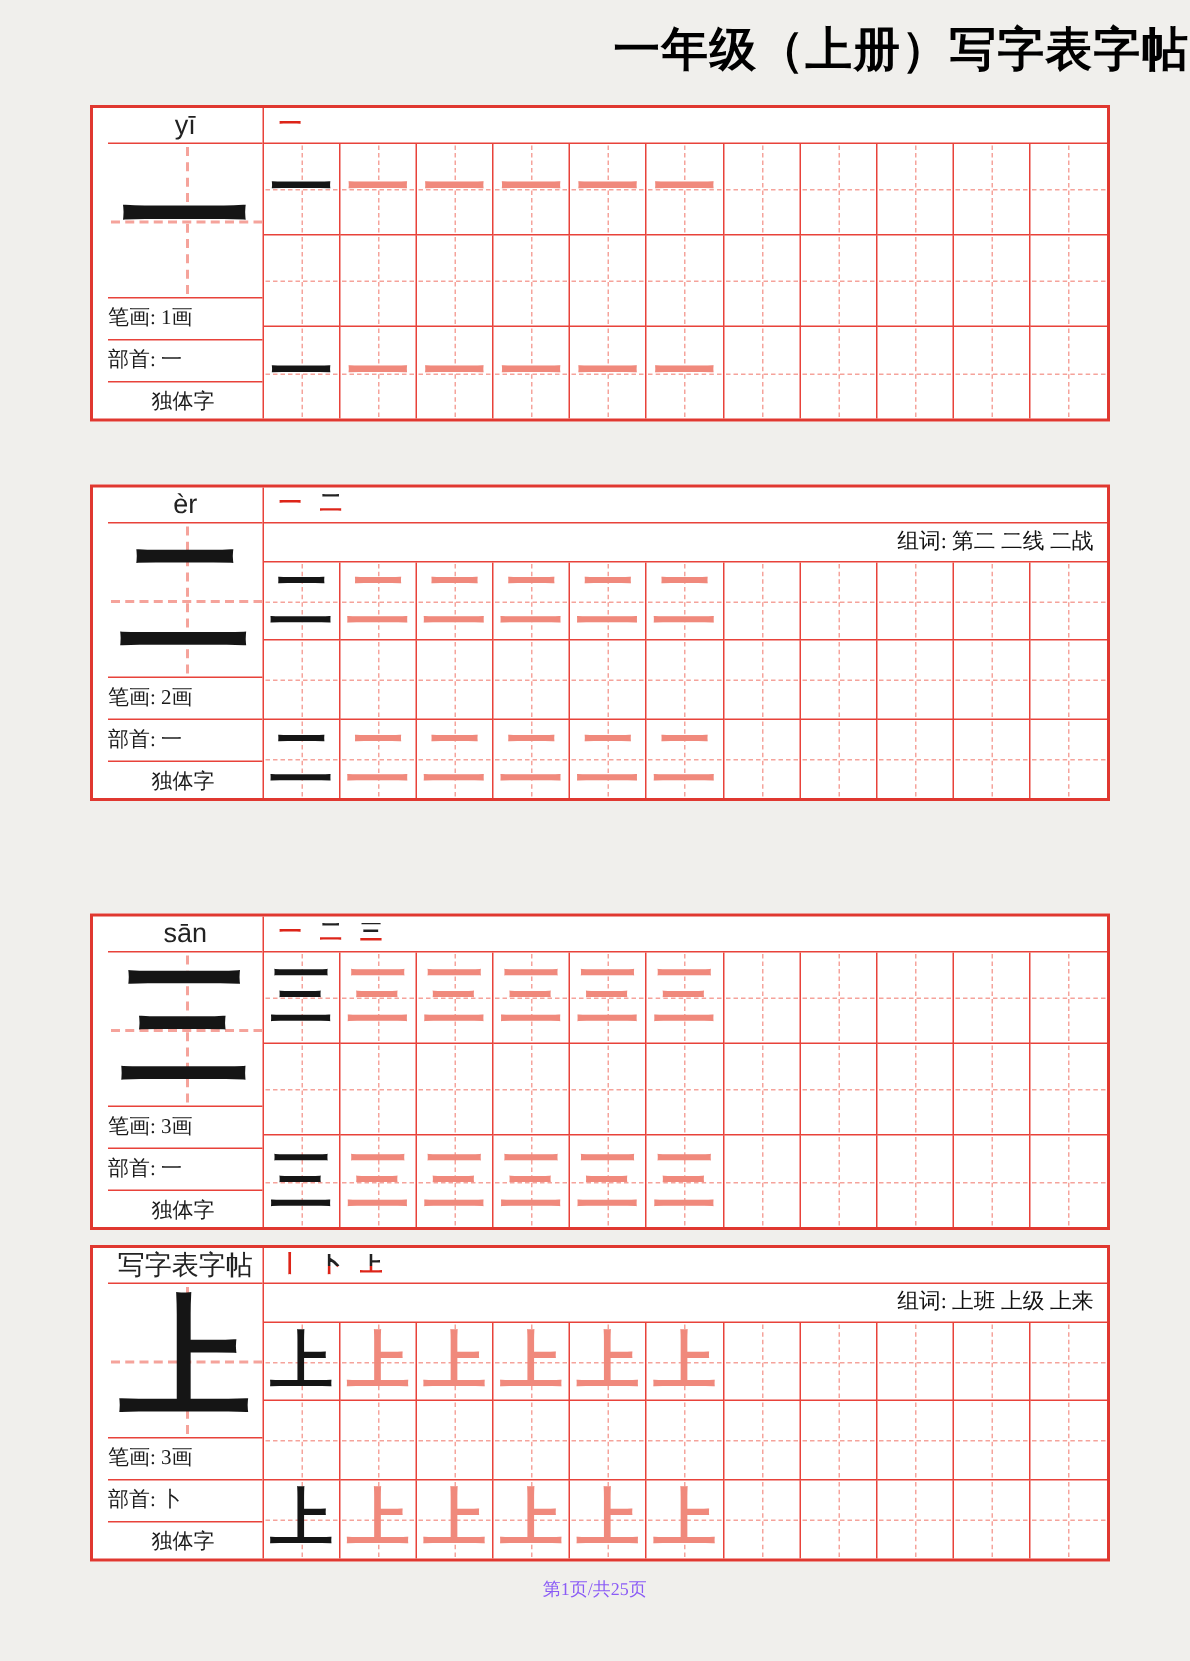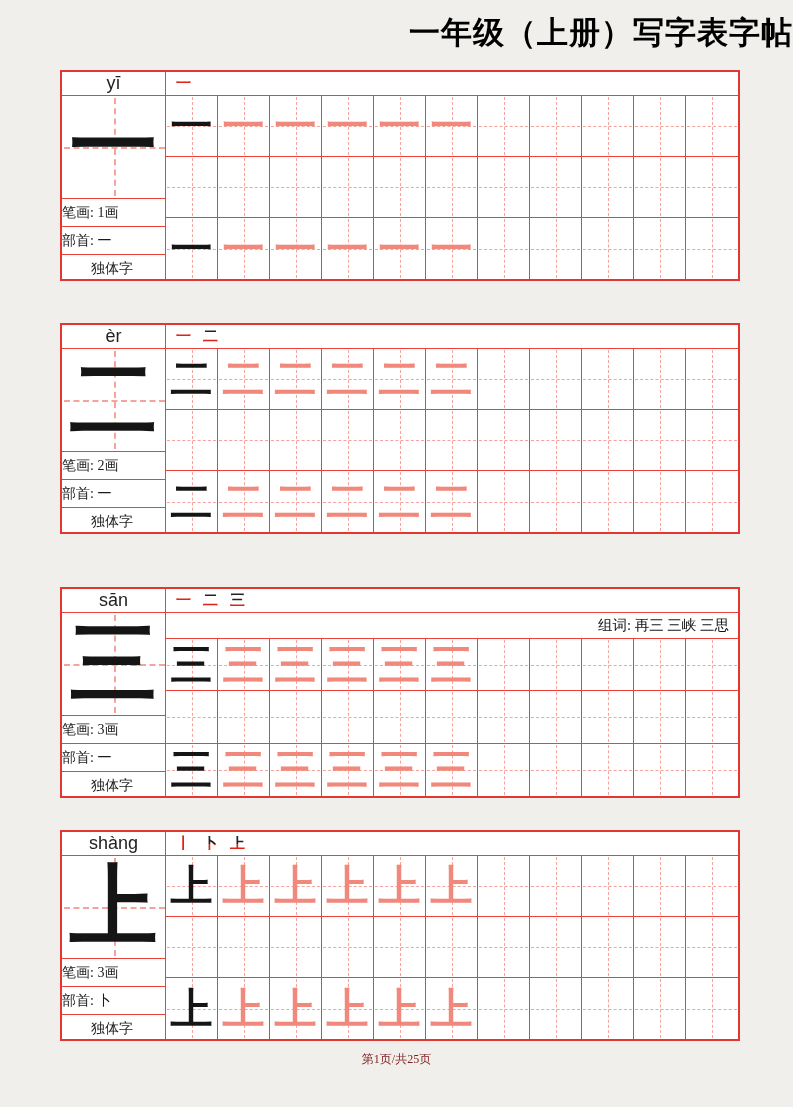--- a/index.html
+++ b/index.html
@@ -26,25 +26,25 @@
     font-weight:bold;font-size:31px;letter-spacing:1px;color:#000;
   }
   .char-block{
     position:absolute;left:60px;width:680px;height:211px;
     background:#fff;
     border:2px solid var(--red-strong);
     display:flex;
   }
   .char-block.b0{top:70px;}
   .char-block.b1{top:323px;}
-  .char-block.b2{top:587px;}
+  .char-block.b2{top:609px;}
   .char-block.b3{top:830px;}
 
   
-  .left-col{width:104px;flex:none;border-right:1.5px solid var(--red);display:flex;flex-direction:column;}
+  .left-col{width:104px;flex:none;border-right:1.5px solid var(--red);display:flex;flex-direction:column;margin-left:10px;}
   .pinyin-cell{
     height:24px;flex:none;border-bottom:1.5px solid var(--red);
     font-family:"Liberation Sans", sans-serif;
     font-size:18px;line-height:23px;text-align:center;color:#222;
   }
   .bigchar-cell{height:103px;flex:none;border-bottom:1.5px solid var(--red);position:relative;}
   .vguide{position:absolute;left:50%;top:2px;bottom:2px;width:0;border-left:2px dashed var(--pink);}
   .hguide{position:absolute;top:50%;left:2px;right:0;height:0;border-top:2px dashed var(--pink);}
   .bigchar{
     position:absolute;inset:0;display:flex;align-items:center;justify-content:center;
@@ -84,21 +84,21 @@
   .pcell::after{content:"";position:absolute;top:50%;left:1px;right:1px;height:0;border-top:1px dashed var(--pink);}
   .pchar{
     position:absolute;inset:0;display:flex;align-items:center;justify-content:center;
     font-size:42px;font-weight:bold;line-height:1;z-index:2;
   }
   .pchar.black{color:var(--ink);}
   .pchar.faded{color:var(--faded);}
 
   .page-footer{
     position:absolute;top:1051px;left:0;width:100%;text-align:center;
-    font-size:12px;color:#7f1d1d;
+    font-size:12px;color:#8b5cf6;
   }
 </style>
 </head>
 <body>
 
 <div class="page-title">一年级（上册）写字表字帖</div>
 
 <div class="char-block b0">
   <div class="left-col">
     <div class="pinyin-cell">yī</div>
@@ -186,20 +186,21 @@
     </div>
     <div class="info-cell">笔画: 2画</div>
     <div class="info-cell">部首: 一</div>
     <div class="info-cell last">独体字</div>
   </div>
   <div class="right-col">
     <div class="stroke-row">
         <span class="stroke-item">一</span>
         <span class="stroke-item multi">二</span>
       </div>
+    <div class="words-row">组词: 第二 二线 二战</div>
     <div class="practice-grid">
         <div class="pcell">
           <span class="pchar black">二</span>
         </div>
         <div class="pcell">
           <span class="pchar faded">二</span>
         </div>
         <div class="pcell">
           <span class="pchar faded">二</span>
         </div>
@@ -265,21 +266,20 @@
     <div class="info-cell">笔画: 3画</div>
     <div class="info-cell">部首: 一</div>
     <div class="info-cell last">独体字</div>
   </div>
   <div class="right-col">
     <div class="stroke-row">
         <span class="stroke-item">一</span>
         <span class="stroke-item multi">二</span>
         <span class="stroke-item multi">三</span>
       </div>
-    <div class="words-row">组词: 再三 三峡 三思</div>
     <div class="practice-grid">
         <div class="pcell">
           <span class="pchar black">三</span>
         </div>
         <div class="pcell">
           <span class="pchar faded">三</span>
         </div>
         <div class="pcell">
           <span class="pchar faded">三</span>
         </div>
@@ -329,36 +329,37 @@
         <div class="pcell"></div>
         <div class="pcell"></div>
         <div class="pcell"></div>
         <div class="pcell"></div>
         <div class="pcell"></div>
       </div>
   </div>
 </div>
 <div class="char-block b3">
   <div class="left-col">
-    <div class="pinyin-cell">shàng</div>
+    <div class="pinyin-cell">写字表字帖</div>
     <div class="bigchar-cell">
       <div class="vguide"></div>
       <div class="hguide"></div>
       <div class="bigchar">上</div>
     </div>
     <div class="info-cell">笔画: 3画</div>
     <div class="info-cell">部首: 卜</div>
     <div class="info-cell last">独体字</div>
   </div>
   <div class="right-col">
     <div class="stroke-row">
         <span class="stroke-item">丨</span>
         <span class="stroke-item multi">卜</span>
         <span class="stroke-item multi">上</span>
       </div>
+    <div class="words-row">组词: 上班 上级 上来</div>
     <div class="practice-grid">
         <div class="pcell">
           <span class="pchar black">上</span>
         </div>
         <div class="pcell">
           <span class="pchar faded">上</span>
         </div>
         <div class="pcell">
           <span class="pchar faded">上</span>
         </div>

